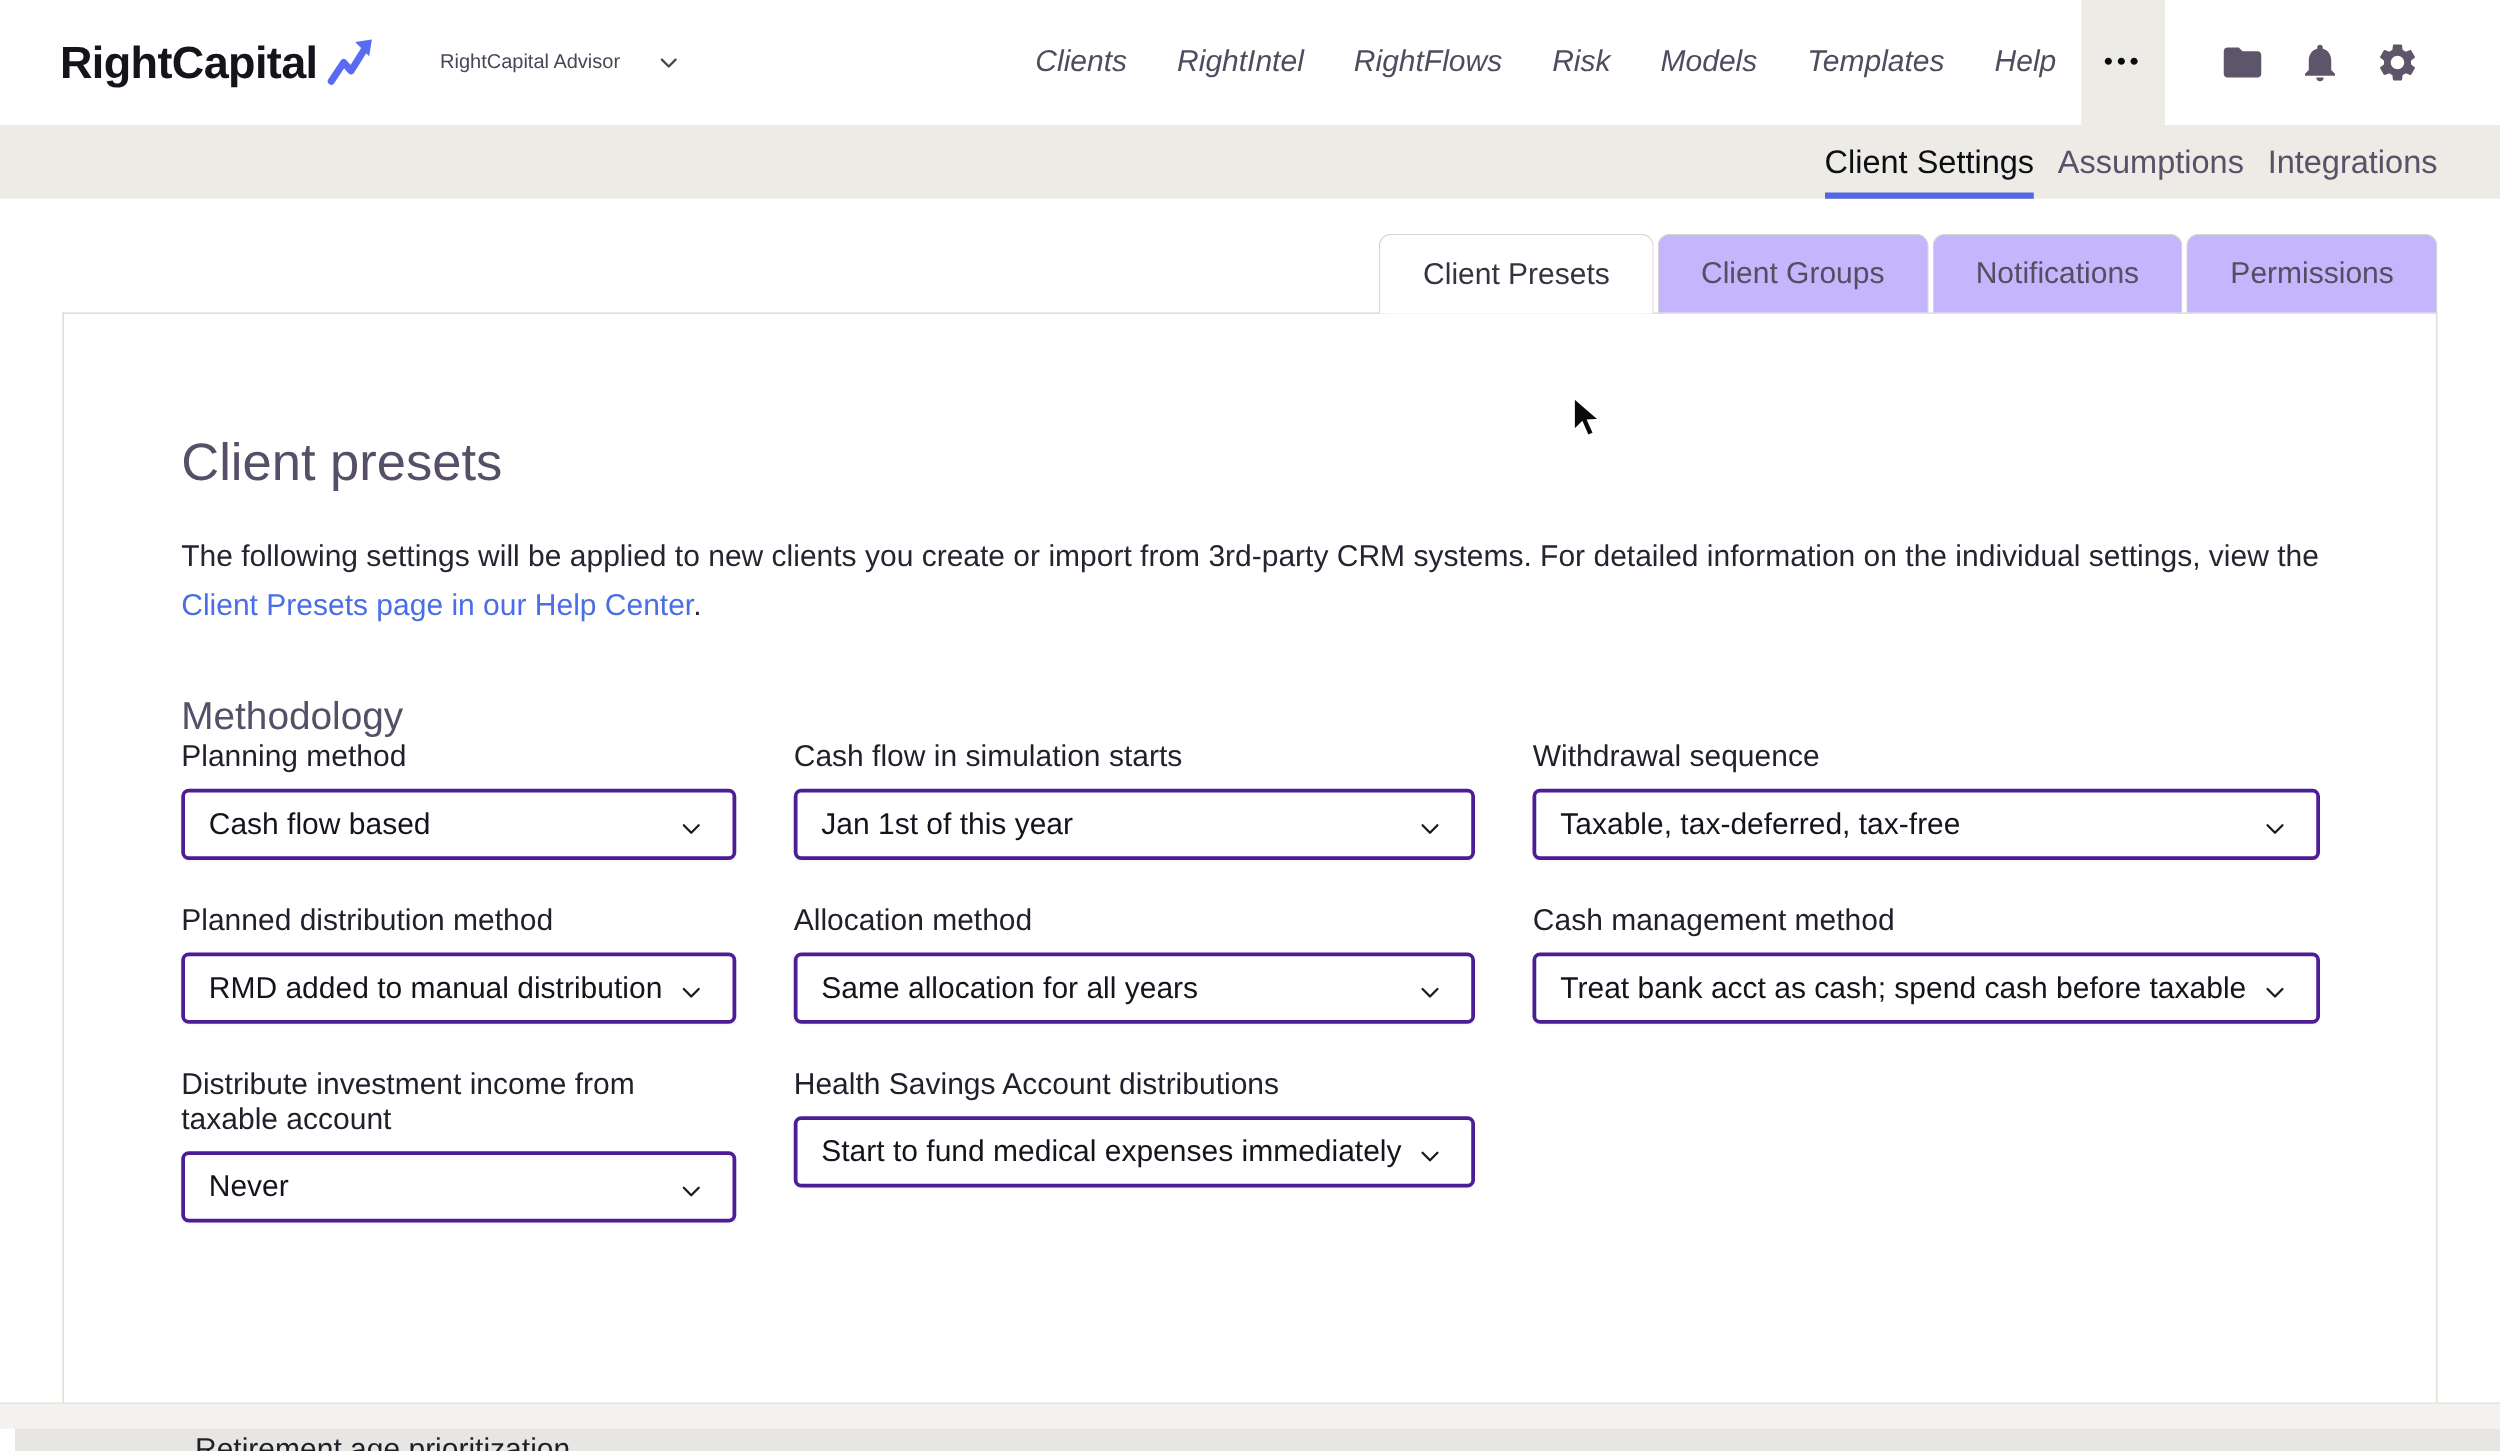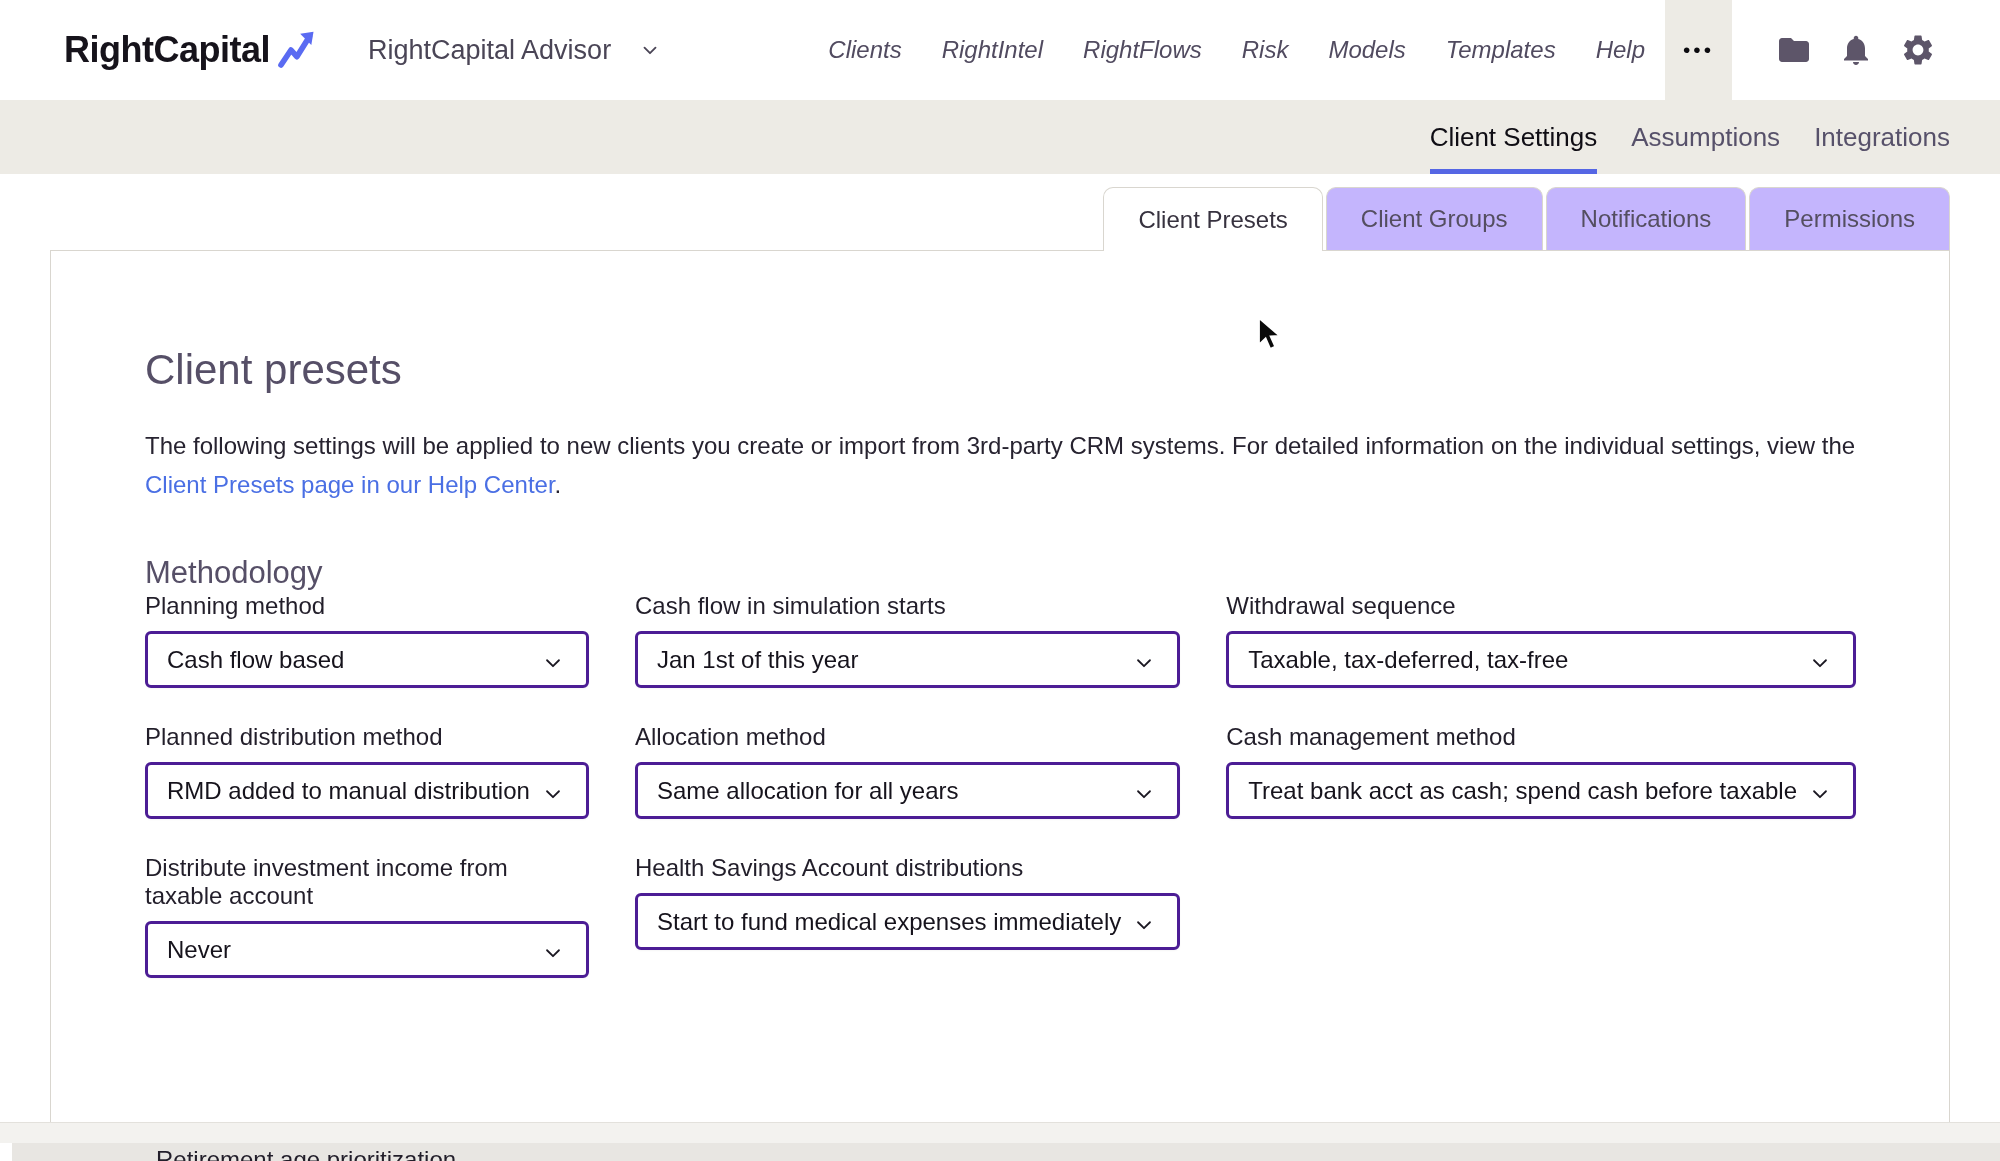--- a/index.html
+++ b/index.html
@@ -5,46 +5,46 @@
   * { margin:0; padding:0; box-sizing:border-box; }
   html,body { width:2000px; height:1161px; }
   body {
     position:relative; overflow:hidden; background:#ffffff;
     font-family:"Liberation Sans", sans-serif; color:#272330;
   }
 
   
   .topbar {
     position:absolute; left:0; top:0; width:2000px; height:100px;
-    background:#ffffff; display:flex; align-items:center; padding-left:64px;
+    background:#ffffff; display:flex; align-items:center; padding-left:48px;
   }
   .brand { display:flex; align-items:center; }
   .logo-text { font-size:36px; font-weight:700; color:#16131b; letter-spacing:-0.5px; cursor:pointer; }
   .logo-arrow { margin-left:6px; }
   .workspace {
     margin-left:52px; display:flex; align-items:center; gap:28px;
     background:none; border:none; font-family:inherit;
-    font-size:27px; color:#4a4556; cursor:pointer;
+    font-size:16px; color:#4a4556; cursor:pointer;
   }
   .top-links { margin-left:auto; display:flex; align-items:center; height:100%; gap:40px; padding-right:0; }
   .top-links a { text-decoration:none; font-size:24px; color:#514b60; cursor:pointer;font-style:italic; }
   .more-btn {
     height:100%; width:67px; margin-left:-20px; background:#edebe5;
     display:flex; align-items:center; justify-content:center;
     border:none; cursor:pointer; font-size:21px; letter-spacing:3px; color:#0c0b0f;
   }
   .icon-group { display:flex; align-items:center; gap:26px; margin-left:4px; padding-right:64px; }
   .icon-btn { background:none; border:none; cursor:pointer; display:flex; align-items:center; }
   .icon-btn svg { fill:#5d5569; }
 
   
   .subnav {
-    position:absolute; left:0; top:100px; width:2000px; height:74px;
+    position:absolute; left:0; top:100px; width:2000px; height:59px;
     background:#edebe5; display:flex; justify-content:flex-end; align-items:stretch;
-    gap:34px; padding-right:50px;
+    gap:19px; padding-right:50px;
   }
   .subnav-item {
     display:flex; align-items:center; font-size:26px; color:#57516a;
     cursor:pointer; border-bottom:5px solid transparent; padding-top:5px;
   }
   .subnav-item.active { color:#0f0d14; font-weight:500; border-bottom-color:#5566e4; }
 
   
   .tabs-row {
     position:absolute; top:187px; right:50px; height:63px;

